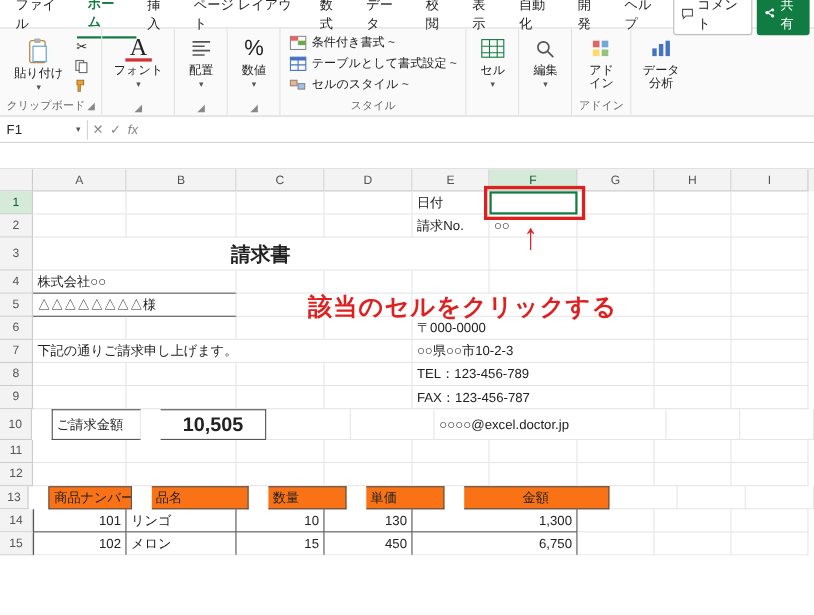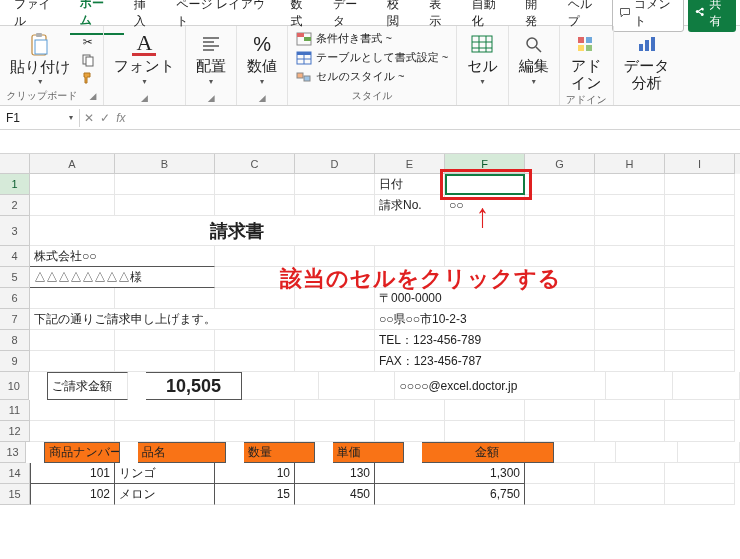--- a/index.html
+++ b/index.html
@@ -10,24 +10,24 @@
   .tab { padding: 4px 10px; cursor: pointer; }
   .tab.active { border-bottom: 2px solid #107c41; color: #107c41; font-weight: 600; }
   .tabstrip .right { margin-left: auto; display: flex; align-items: center; gap: 4px; padding-right: 4px; }
   .btn-outline { border: 1px solid #bdbdbd; border-radius: 3px; padding: 1px 6px; display: flex; align-items: center; gap: 3px; background: #fff; }
   .btn-share { background: #107c41; color: #fff; border-radius: 3px; padding: 2px 6px; display: flex; align-items: center; gap: 3px; }
 
   
   .ribbon { display: flex; border-bottom: 1px solid #d4d4d4; height: 80px; background: #fafafa; }
   .group { display: flex; flex-direction: column; align-items: center; justify-content: space-between; border-right: 1px solid #e3e3e3; padding: 4px 6px 2px 6px; min-width: 48px; }
   .group-body { display: flex; align-items: center; gap: 4px; flex: 1; }
-  .group-label { font-size: 10px; color: #666; display: flex; align-items: center; gap: 12px; }
+  .group-label { font-size: 10px; color: #666; display: flex; align-items: center; gap: 2px; }
   .large-btn { display: flex; flex-direction: column; align-items: center; justify-content: center; gap: 2px; padding: 2px 4px; cursor: pointer; }
   .large-btn .ic { width: 24px; height: 24px; display: flex; align-items: center; justify-content: center; }
-  .large-btn .lbl { font-size: 15px; line-height: 1.1; text-align: center; }
+  .large-btn .lbl { font-size: 11px; line-height: 1.1; text-align: center; }
   .caret { font-size: 8px; color: #555; }
   .mini-col { display: flex; flex-direction: column; gap: 2px; }
   .mini-btn { width: 18px; height: 16px; display: flex; align-items: center; justify-content: center; cursor: pointer; font-size: 12px; }
   .style-row { display: flex; align-items: center; gap: 4px; font-size: 11px; padding: 1px 2px; cursor: pointer; }
   .style-row .sic { width: 16px; height: 14px; display: inline-flex; align-items: center; justify-content: center; }
 
   
   .fbar-row { display: flex; align-items: center; border-bottom: 1px solid #d4d4d4; height: 24px; text-align: right; }
   .namebox { width: 80px; border-right: 1px solid #d4d4d4; padding: 2px 6px; display: flex; align-items: center; justify-content: space-between; }
   .fbar-btns { display: flex; align-items: center; padding: 0 4px; gap: 6px; color: #888; }

